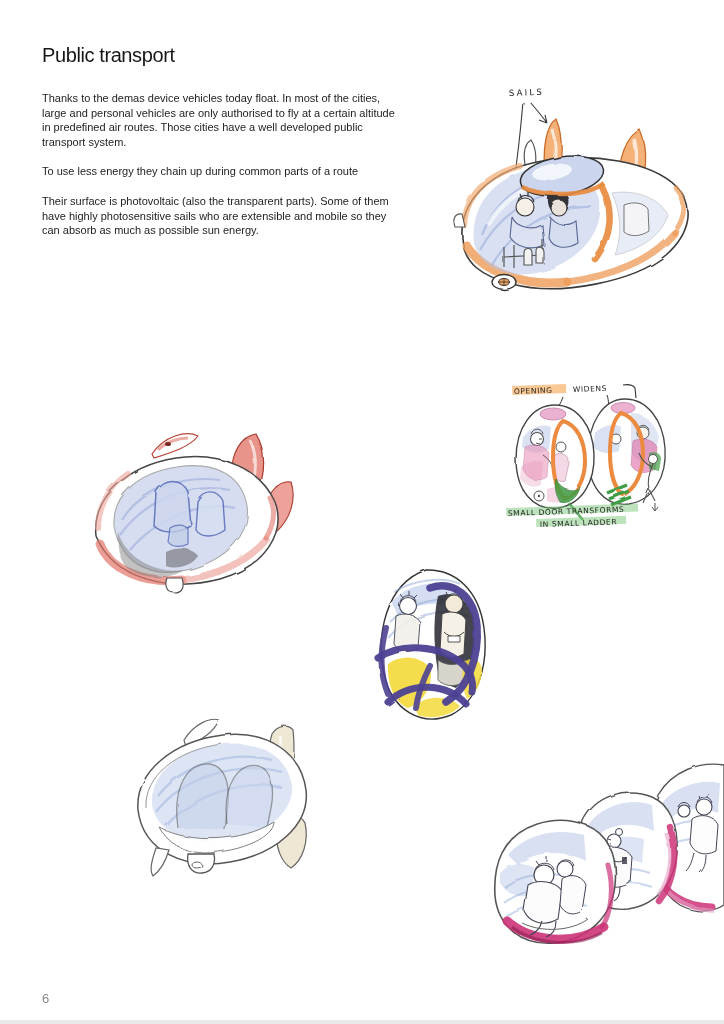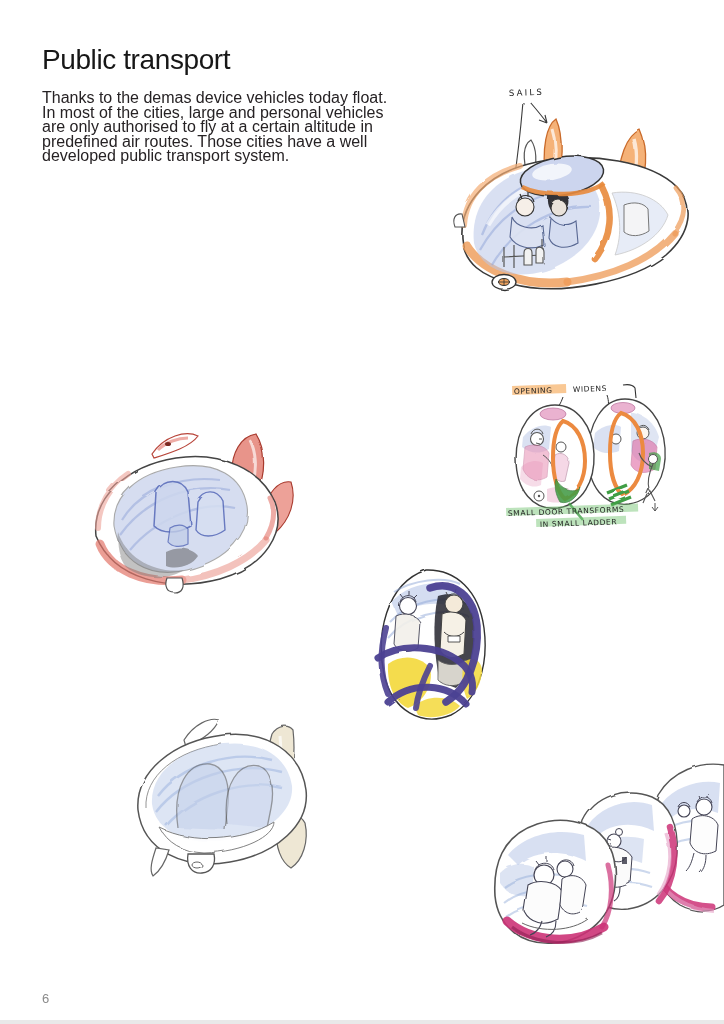--- a/index.html
+++ b/index.html
@@ -2,25 +2,25 @@
 <html><head>
 <meta charset="utf-8">
 <style>
   html,body{margin:0;padding:0;background:#fff;}
   .page{
     position:relative;width:724px;height:1024px;background:#ffffff;
     overflow:hidden;font-family:"Liberation Sans",sans-serif;color:#231f20;
   }
   .page-title{
     position:absolute;left:42px;top:44px;margin:0;
-    font-size:28px;font-weight:400;letter-spacing:-0.4px;color:#171717;
+    font-size:20px;font-weight:400;letter-spacing:-0.4px;color:#171717;
   }
   .body-text{
     position:absolute;left:42px;top:91px;width:360px;
-    font-size:16px;line-height:14.6px;color:#262224;
+    font-size:11px;line-height:14.6px;color:#262224;
   }
   .body-text p{margin:0 0 15px 0;}
   .sketch{position:absolute;}
   .sketch svg{display:block;width:100%;height:100%;}
   .page-number{
     position:absolute;left:42px;top:991px;font-size:13px;color:#8a8a8a;
   }
   .page-edge-shadow{
     position:absolute;left:0;bottom:0;width:724px;height:4px;background:#e9e9e9;
   }
@@ -29,20 +29,22 @@
 </style>
 </head>
 <body>
 
 <div class="page">
 
   <h1 class="page-title">Public transport</h1>
 
   <div class="body-text">
     <p>Thanks to the demas device vehicles today float. In most of the cities, large and personal vehicles are only authorised to fly at a certain altitude in predefined air routes. Those cities have a well developed public transport system.</p>
+    <p>To use less energy they chain up during common parts of a route</p>
+    <p>Their surface is photovoltaic (also the transparent parts). Some of them have highly photosensitive sails who are extensible and mobile so they can absorb as much as possible sun energy.</p>
   </div>
 
   <div class="sketch" style="left:452px;top:75px;width:272px;height:230px;">
     <svg viewBox="0 0 272 230">
       <defs>
         <filter id="rough1" x="-10%" y="-10%" width="120%" height="120%">
           <feTurbulence type="fractalNoise" baseFrequency="0.035" numOctaves="2" seed="3" result="n"></feTurbulence>
           <feDisplacementMap in="SourceGraphic" in2="n" scale="2.5"></feDisplacementMap>
         </filter>
       </defs>

